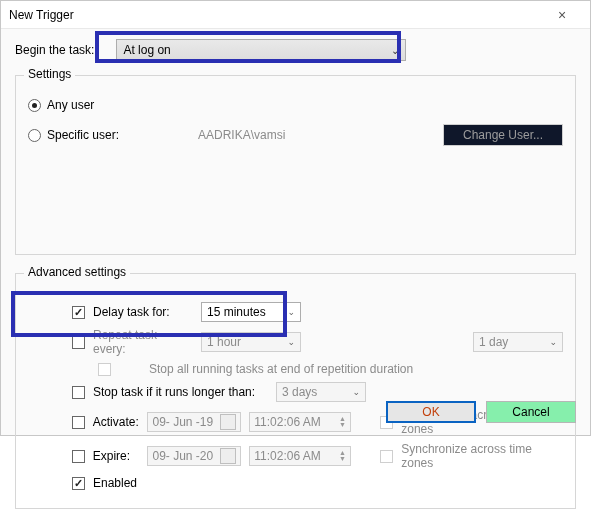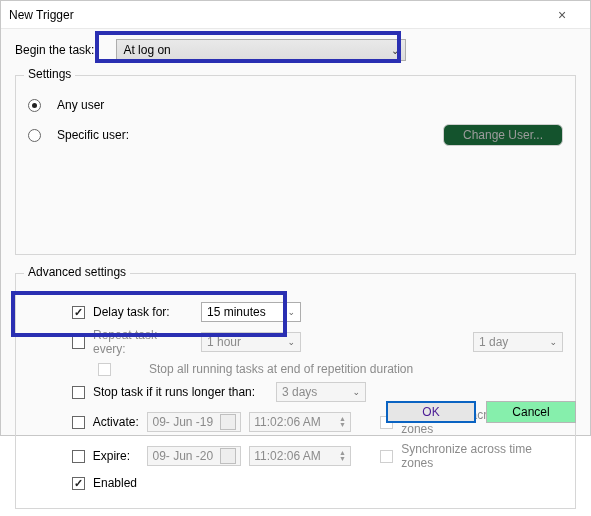--- a/index.html
+++ b/index.html
@@ -80,21 +80,21 @@
     position: absolute;
     top: -9px;
     left: 8px;
     background: #fafafa;
     padding: 0 4px;
     font-size: 12px;
   }
   .radio-row, .check-row {
     display: flex;
     align-items: center;
-    gap: 16px;
+    gap: 6px;
     margin: 6px 0;
   }
   .radio {
     width: 13px; height: 13px;
     border: 1px solid #666;
     border-radius: 50%;
     display: inline-flex;
     align-items: center;
     justify-content: center;
     background:#fff;
@@ -120,22 +120,22 @@
     height: 22px;
     min-width: 90px;
     padding: 0 12px;
     background: #86efac;
     border: 1px solid #b6b6b6;
     display: inline-flex;
     align-items: center;
     justify-content: center;
     cursor: default;
   }
-  .btn.disabled { color:#9c9c9c; background:#14532d; border-color:#cfcfcf;border-radius:6px; }
-  .btn.primary { border: 2px solid #0a63c2; background:#e6e6e6; color:#4c1d95; }
+  .btn.disabled { color:#9c9c9c; background:#0f172a; border-color:#cfcfcf; }
+  .btn.primary { border: 2px solid #0a63c2; background:#e6e6e6; color:#c2410c; }
   .flex-spacer { flex: 1; }
   .small-select {
     height:20px;
     border:1px solid #adadad;
     background:#fff;
     display:flex;
     align-items:center;
     padding:0 5px;
     justify-content:space-between;
     gap:16px;
@@ -191,20 +191,21 @@
       <span class="legend">Settings</span>
 
       <div class="radio-row">
         <span class="radio checked"></span>
         <span>Any user</span>
       </div>
 
       <div class="radio-row" style="margin-top:12px;">
         <span class="radio"></span>
         <span style="width:85px;">Specific user:</span>
+        <span class="muted" style="margin-left:60px;">AADRIKA\vamsi</span>
         <span class="flex-spacer"></span>
         <span class="btn disabled" style="min-width:120px;">Change User...</span>
       </div>
     </div>
 
     <div class="groupbox" style="margin-top:18px; padding-top:22px;">
       <span class="legend">Advanced settings</span>
 
       <div class="adv-row">
         <span class="checkbox checked"></span>

